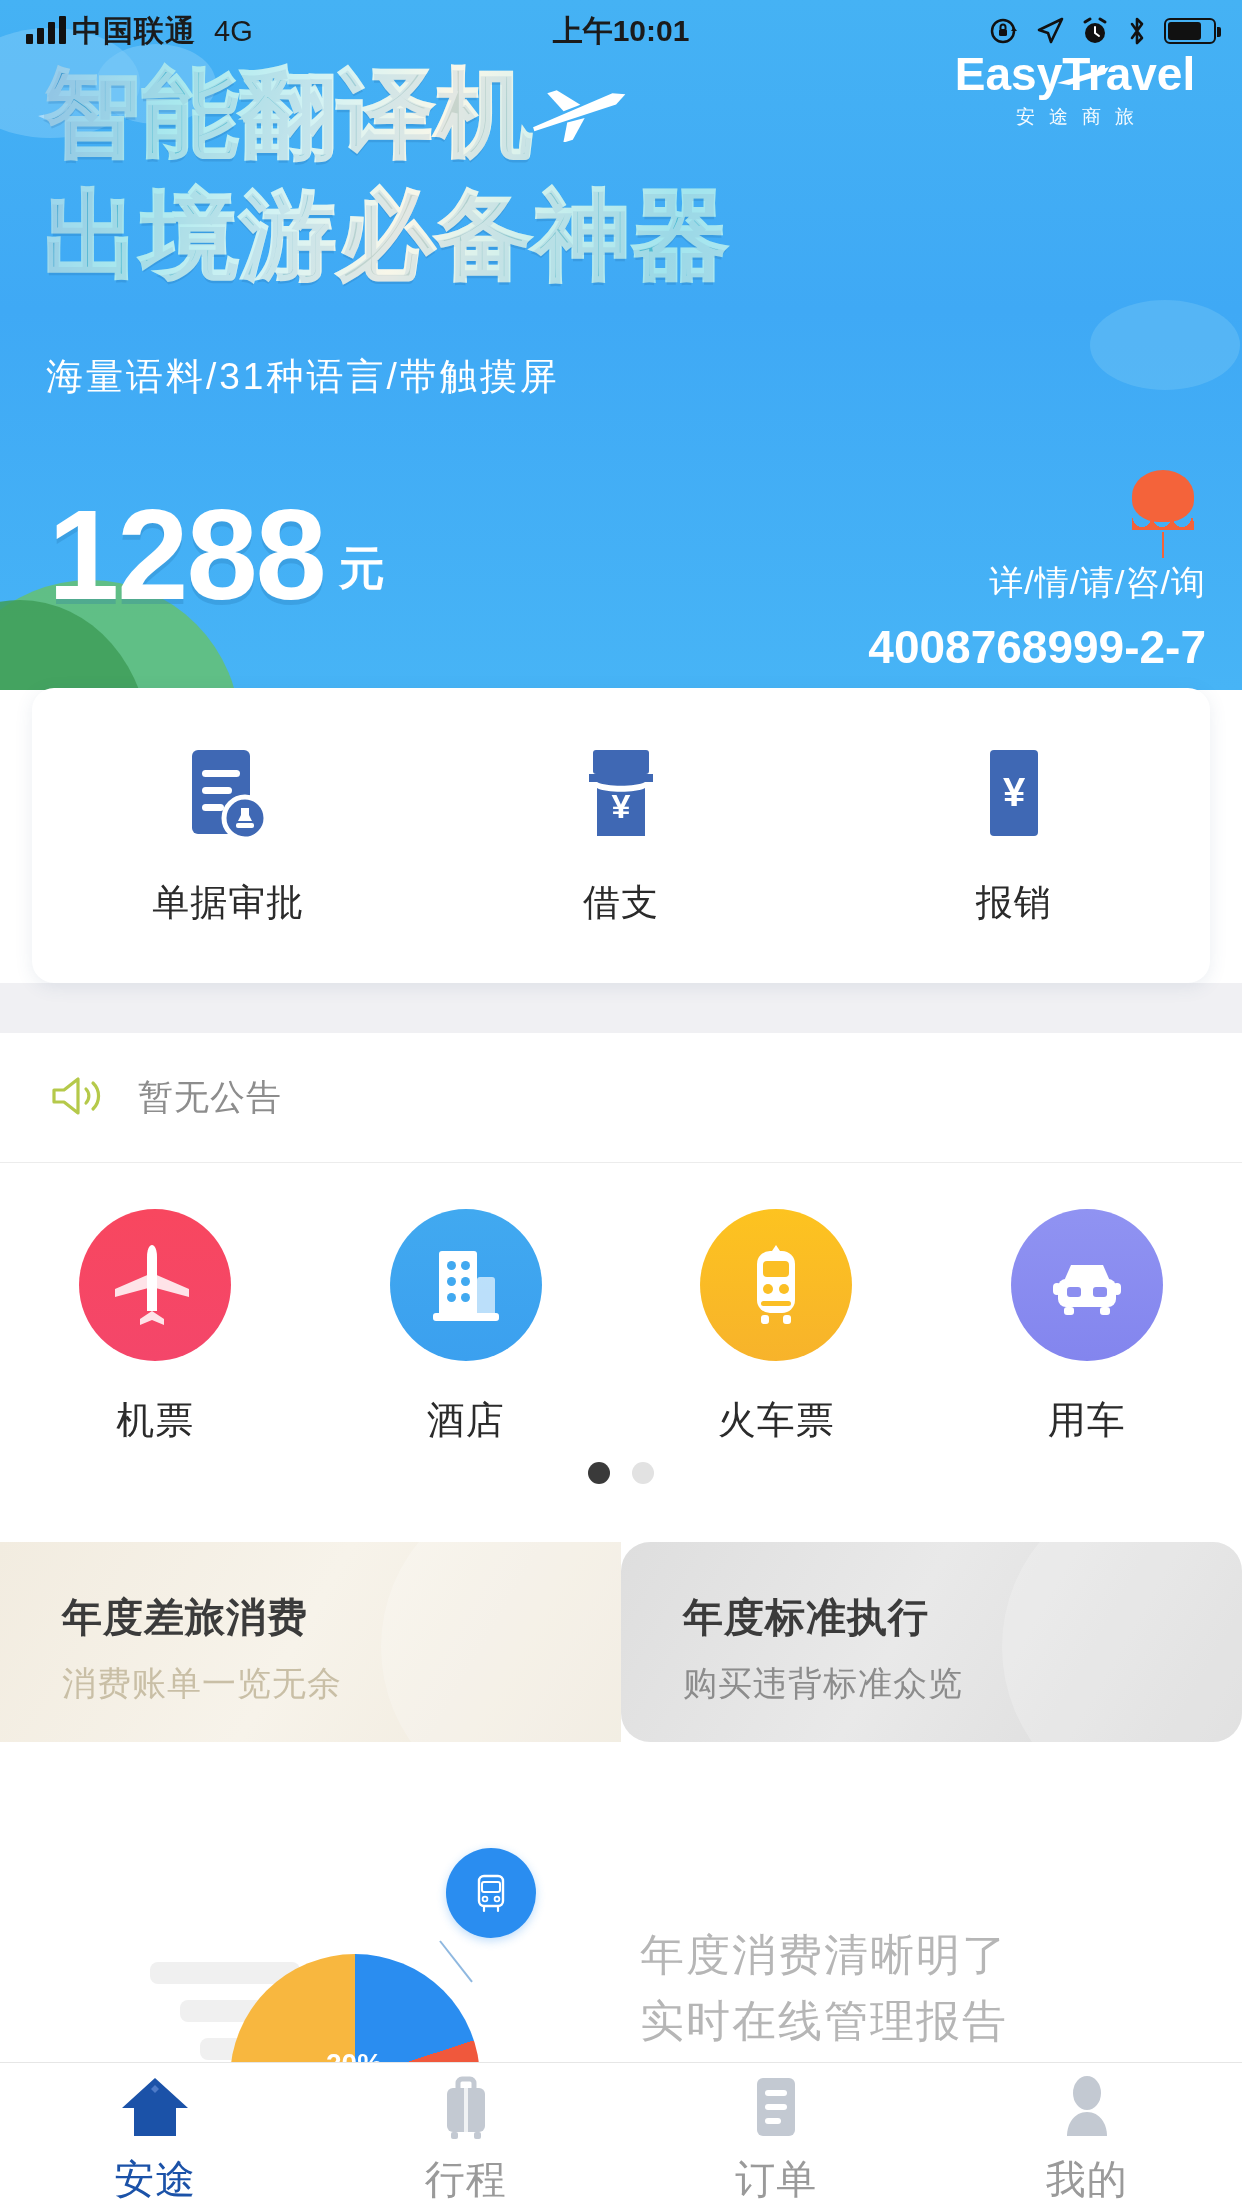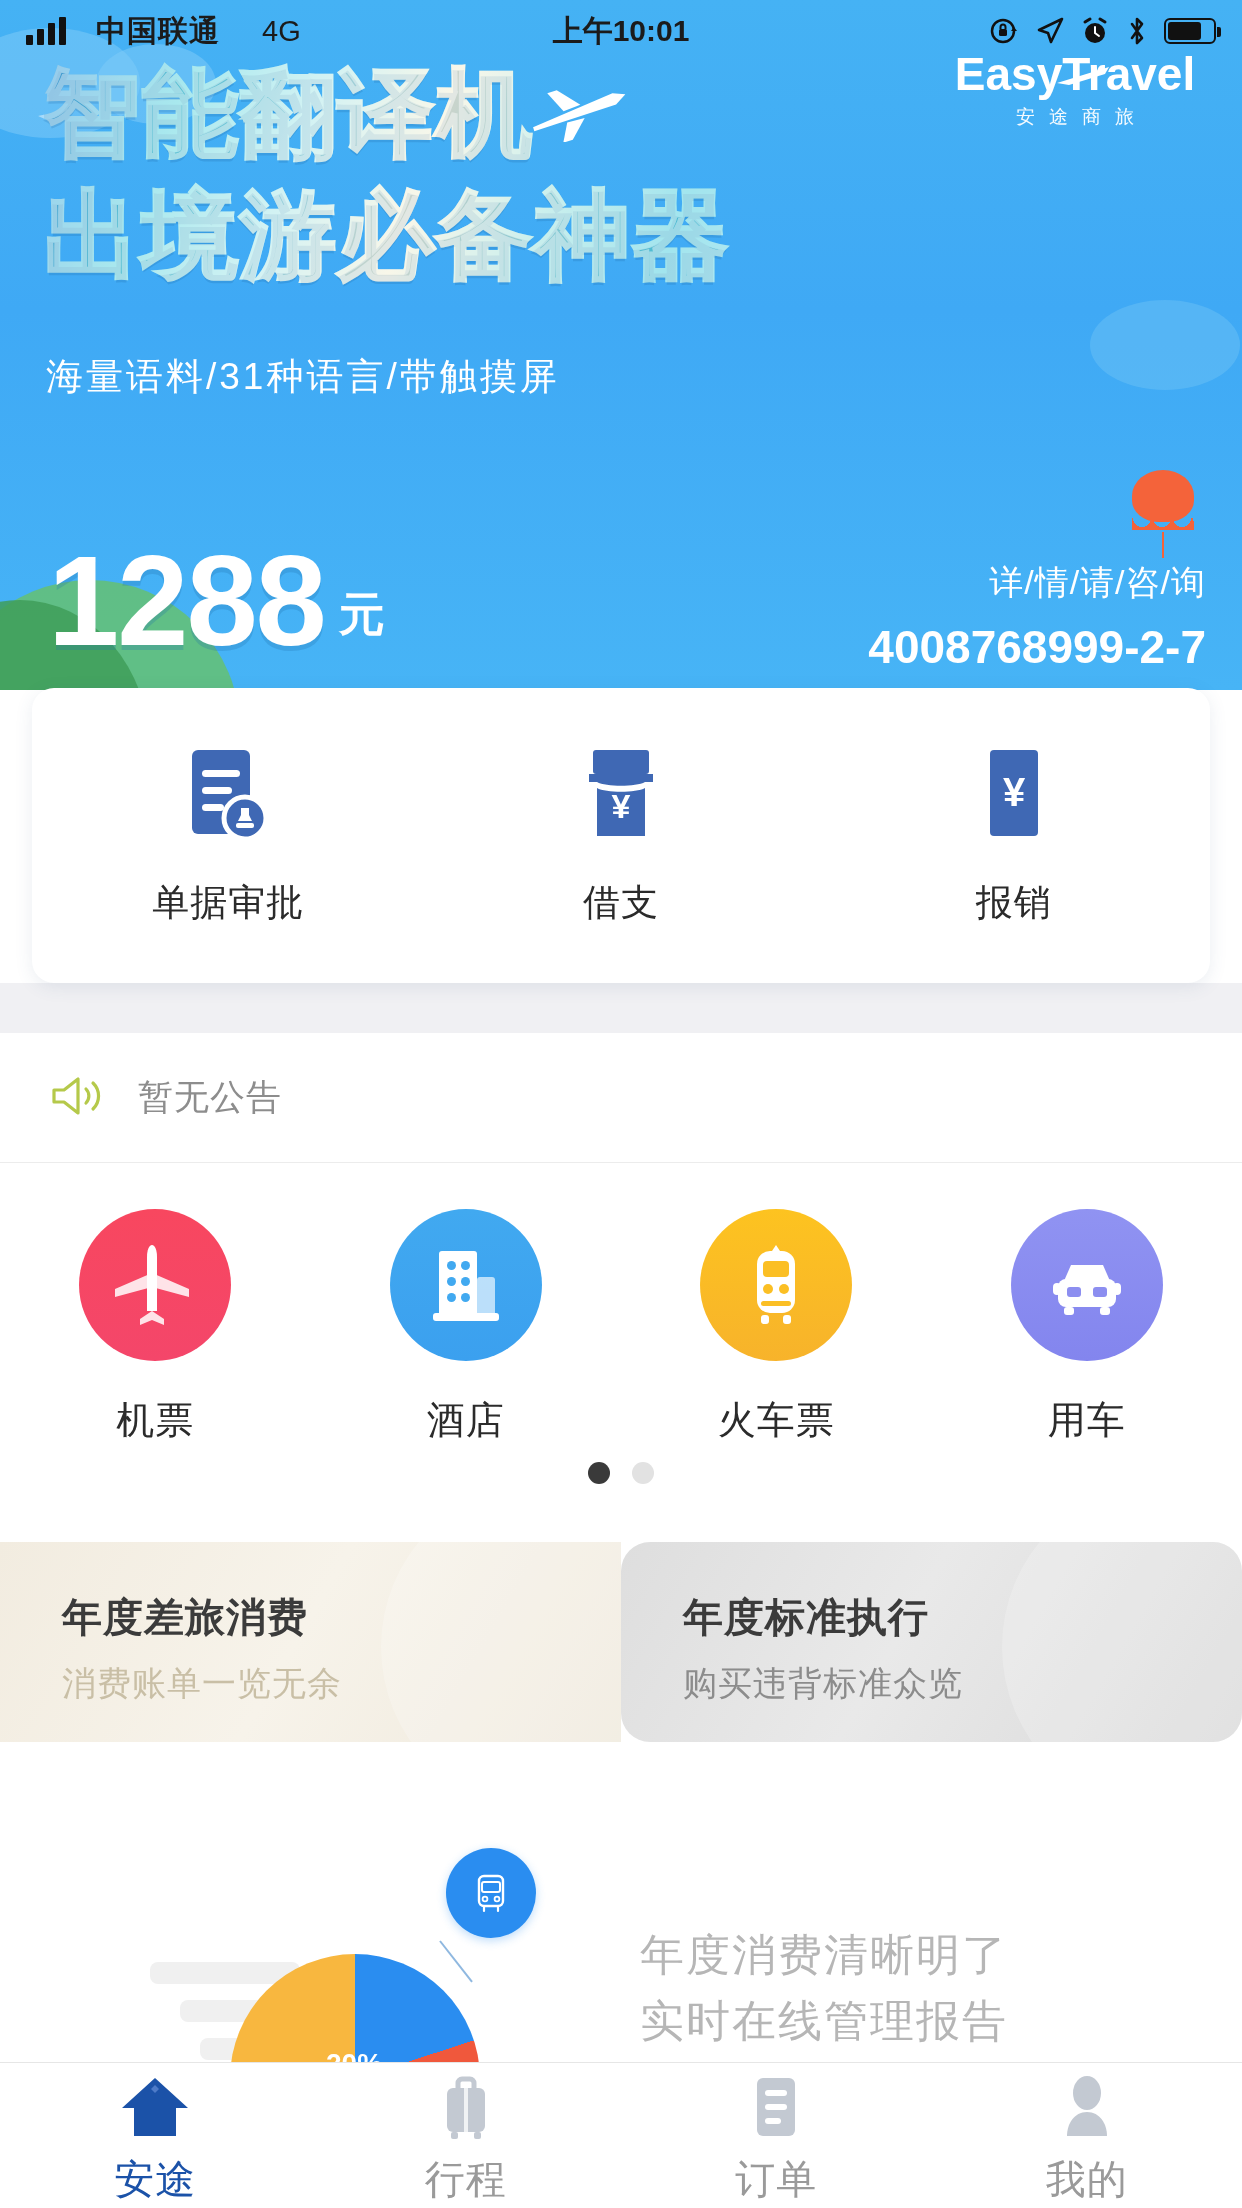--- a/index.html
+++ b/index.html
@@ -10,21 +10,21 @@
     overflow:hidden;
     position:relative;
   }
 
   
   .statusbar{
     position:absolute; top:0; left:0; width:1242px; height:62px;
     display:flex; align-items:center; padding:0 26px;
     color:#1b1b1b; z-index:40;
   }
-  .sb-left{ display:flex; align-items:center; gap:30px; }
+  .sb-left{ display:flex; align-items:flex-start; gap:6px; }
   .sig{ display:flex; align-items:flex-end; gap:4px; height:28px; }
   .sig i{ display:block; width:7px; background:#111; border-radius:1px; }
   .sig i:nth-child(1){ height:10px; }
   .sig i:nth-child(2){ height:16px; }
   .sig i:nth-child(3){ height:22px; }
   .sig i:nth-child(4){ height:28px; }
   .carrier{ font-size:30px; font-weight:600; letter-spacing:1px; line-height:30px; }
   .net{ font-size:29px; font-weight:500; margin-left:12px; line-height:30px; }
   .sb-center{ position:absolute; left:0; right:0; text-align:center;
     font-size:30px; font-weight:700; pointer-events:none; }
@@ -61,21 +61,21 @@
     font-size:96px; font-weight:800; line-height:122px; letter-spacing:2px;
     background:linear-gradient(110deg,#3d9edb 0%,#63d6e0 18%,#aee8ea 34%,#f3f0d8 50%,#9fe2df 66%,#56cfe0 82%,#7fd8e8 100%);
     -webkit-background-clip:text; background-clip:text; color:transparent;
     text-shadow:0 4px 0 rgba(20,90,150,.18);
     -webkit-text-stroke:3px rgba(255,255,255,.45);
   }
   .hero-plane{ position:absolute; left:520px; top:78px; }
   .hero-sub{ position:absolute; left:46px; top:352px; color:#ffffff;
     font-size:37px; font-weight:500; letter-spacing:3px; }
 
-  .price{ position:absolute; left:48px; top:546px; display:flex; align-items:flex-end; }
+  .price{ position:absolute; left:48px; top:500px; display:flex; align-items:flex-end; }
   .price-num{ font-size:128px; font-weight:800; color:#ffffff; line-height:110px;
     letter-spacing:-2px; text-shadow:0 5px 0 rgba(30,110,170,.25); }
   .price-unit{ font-size:46px; font-weight:600; color:#ffffff; margin-left:14px;
     margin-bottom:10px; }
 
   .contact{ position:absolute; right:36px; top:560px; text-align:right; color:#ffffff; }
   .contact-label{ font-size:34px; font-weight:500; letter-spacing:1px; }
   .contact-phone{ font-size:46px; font-weight:700; margin-top:14px; letter-spacing:0px; }
 
   .balloon{ position:absolute; right:48px; top:470px; width:62px; }

